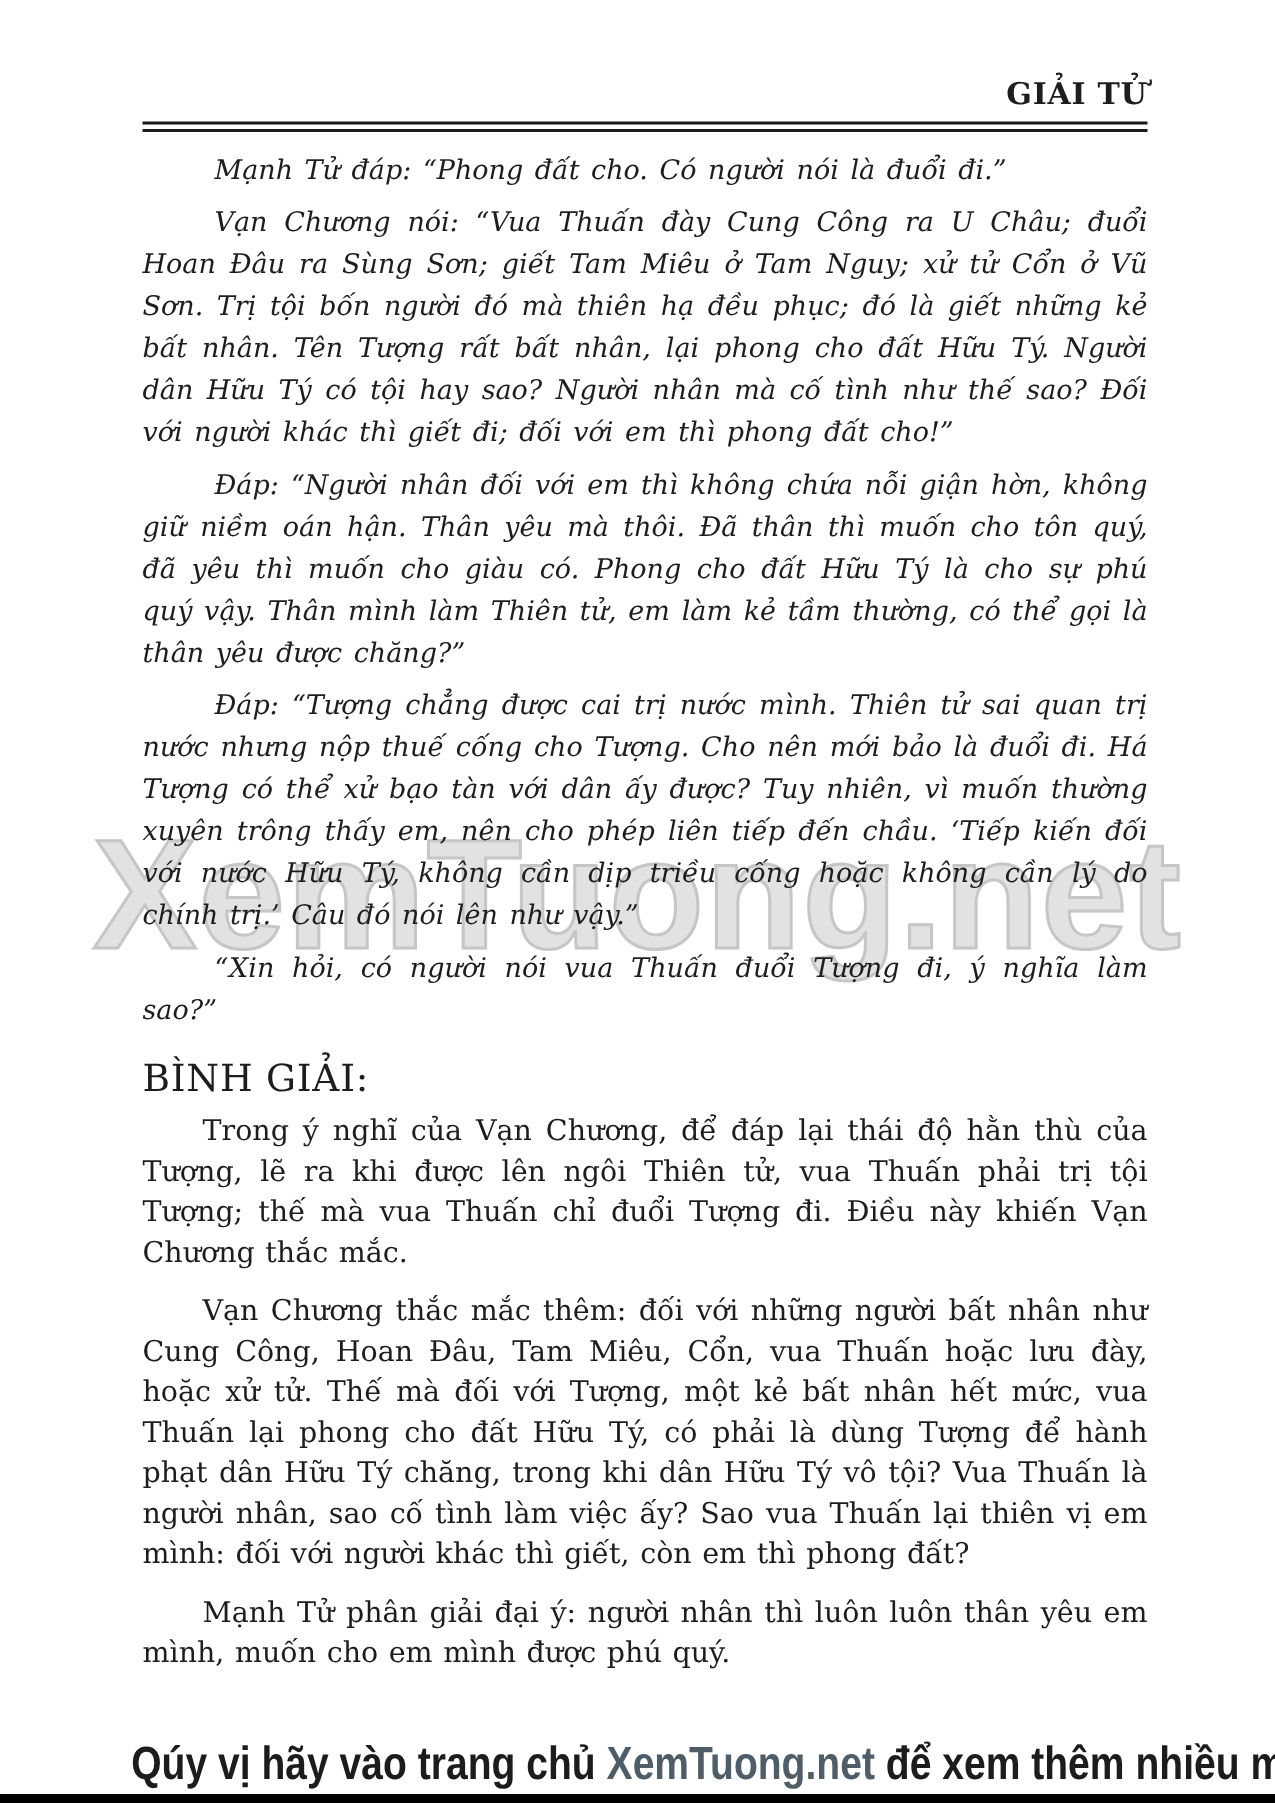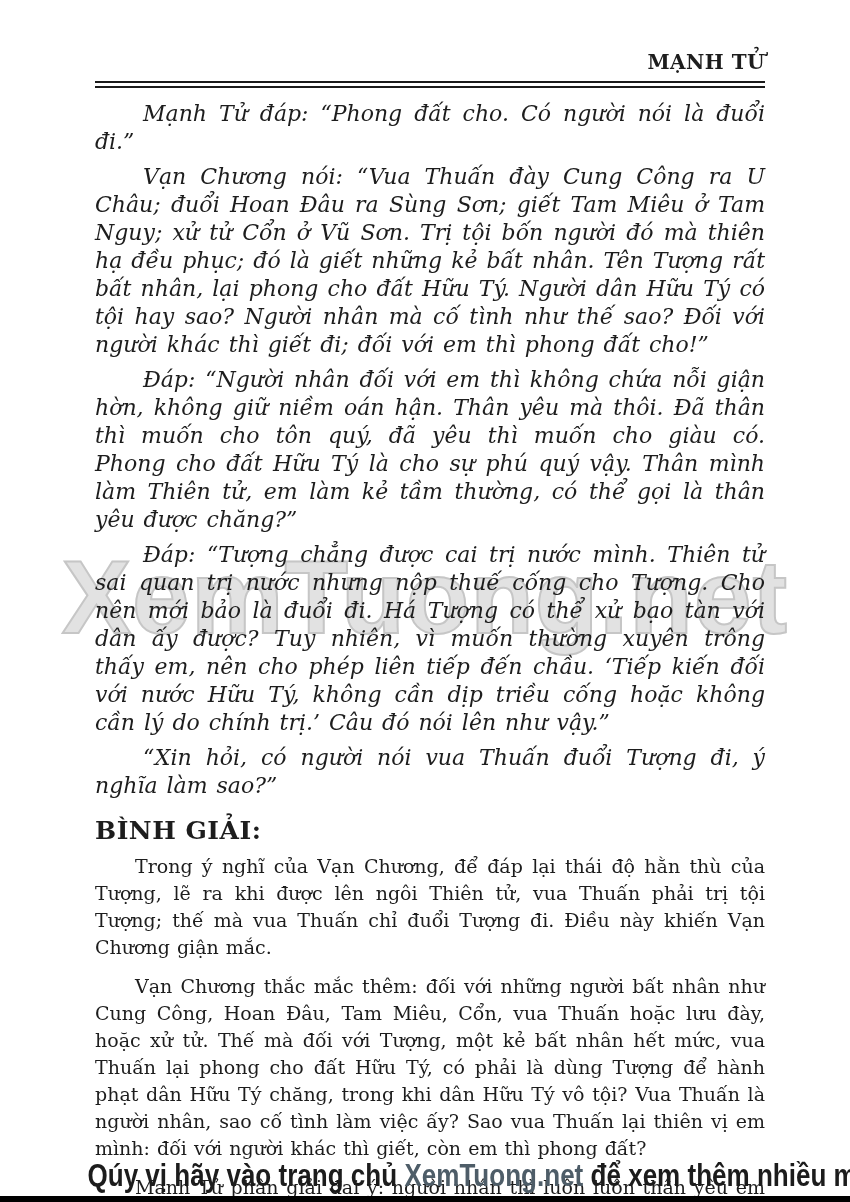--- a/index.html
+++ b/index.html
@@ -40,30 +40,30 @@
     margin: 0 0 7px 0;
   }
   .header-rule {
     height: 3px;
     border-top: 2px solid #1a1a1a;
     border-bottom: 2px solid #1a1a1a;
     margin-bottom: 12px;
   }
   .quote {
     font-style: italic;
-    font-size: 22px;
+    font-size: 18px;
     line-height: 28px;
     text-align: justify;
     text-indent: 48px;
     margin: 0 0 7px 0;
     word-spacing: 2px;
   }
   .section-heading {
     font-size: 25px;
-    font-weight: bold;
+    font-weight: normal;
     letter-spacing: 0.5px;
     margin: 16px 0 8px 0;
   }
   .commentary {
     font-size: 19px;
     line-height: 27px;
     text-align: justify;
     text-indent: 40px;
     margin: 0 0 12px 0;
     word-spacing: 1px;
@@ -99,32 +99,32 @@
 </style>
 </head>
 <body>
 
 <div class="page">
 
   <div class="watermark">XemTuong.net</div>
 
   <div class="content">
 
-    <div class="header-title">MẠNH TỬ</div>
+    <div class="header-title">GIẢI TỬ</div>
     <div class="header-rule"></div>
 
     <p class="quote">Mạnh Tử đáp: “Phong đất cho. Có người nói là đuổi đi.”</p>
     <p class="quote">Vạn Chương nói: “Vua Thuấn đày Cung Công ra U Châu; đuổi Hoan Đâu ra Sùng Sơn; giết Tam Miêu ở Tam Nguy; xử tử Cổn ở Vũ Sơn. Trị tội bốn người đó mà thiên hạ đều phục; đó là giết những kẻ bất nhân. Tên Tượng rất bất nhân, lại phong cho đất Hữu Tý. Người dân Hữu Tý có tội hay sao? Người nhân mà cố tình như thế sao? Đối với người khác thì giết đi; đối với em thì phong đất cho!”</p>
     <p class="quote">Đáp: “Người nhân đối với em thì không chứa nỗi giận hờn, không giữ niềm oán hận. Thân yêu mà thôi. Đã thân thì muốn cho tôn quý, đã yêu thì muốn cho giàu có. Phong cho đất Hữu Tý là cho sự phú quý vậy. Thân mình làm Thiên tử, em làm kẻ tầm thường, có thể gọi là thân yêu được chăng?”</p>
     <p class="quote">Đáp: “Tượng chẳng được cai trị nước mình. Thiên tử sai quan trị nước nhưng nộp thuế cống cho Tượng. Cho nên mới bảo là đuổi đi. Há Tượng có thể xử bạo tàn với dân ấy được? Tuy nhiên, vì muốn thường xuyên trông thấy em, nên cho phép liên tiếp đến chầu. ‘Tiếp kiến đối với nước Hữu Tý, không cần dịp triều cống hoặc không cần lý do chính trị.’ Câu đó nói lên như vậy.”</p>
     <p class="quote">“Xin hỏi, có người nói vua Thuấn đuổi Tượng đi, ý nghĩa làm sao?”</p>
 
     <div class="section-heading">BÌNH GIẢI:</div>
 
-    <p class="commentary">Trong ý nghĩ của Vạn Chương, để đáp lại thái độ hằn thù của Tượng, lẽ ra khi được lên ngôi Thiên tử, vua Thuấn phải trị tội Tượng; thế mà vua Thuấn chỉ đuổi Tượng đi. Điều này khiến Vạn Chương giận mắc.</p>
+    <p class="commentary">Trong ý nghĩ của Vạn Chương, để đáp lại thái độ hằn thù của Tượng, lẽ ra khi được lên ngôi Thiên tử, vua Thuấn phải trị tội Tượng; thế mà vua Thuấn chỉ đuổi Tượng đi. Điều này khiến Vạn Chương thắc mắc.</p>
     <p class="commentary">Vạn Chương thắc mắc thêm: đối với những người bất nhân như Cung Công, Hoan Đâu, Tam Miêu, Cổn, vua Thuấn hoặc lưu đày, hoặc xử tử. Thế mà đối với Tượng, một kẻ bất nhân hết mức, vua Thuấn lại phong cho đất Hữu Tý, có phải là dùng Tượng để hành phạt dân Hữu Tý chăng, trong khi dân Hữu Tý vô tội? Vua Thuấn là người nhân, sao cố tình làm việc ấy? Sao vua Thuấn lại thiên vị em mình: đối với người khác thì giết, còn em thì phong đất?</p>
     <p class="commentary">Mạnh Tử phân giải đại ý: người nhân thì luôn luôn thân yêu em mình, muốn cho em mình được phú quý.</p>
 
   </div>
 
   <div class="footer">
     <span class="footer-inner"><span>Qúy vị hãy vào trang chủ </span><span class="footer-brand">XemTuong.net</span><span> để xem thêm nhiều mục hay khác</span></span>
   </div>
 
   <div class="bottom-bar"></div>

